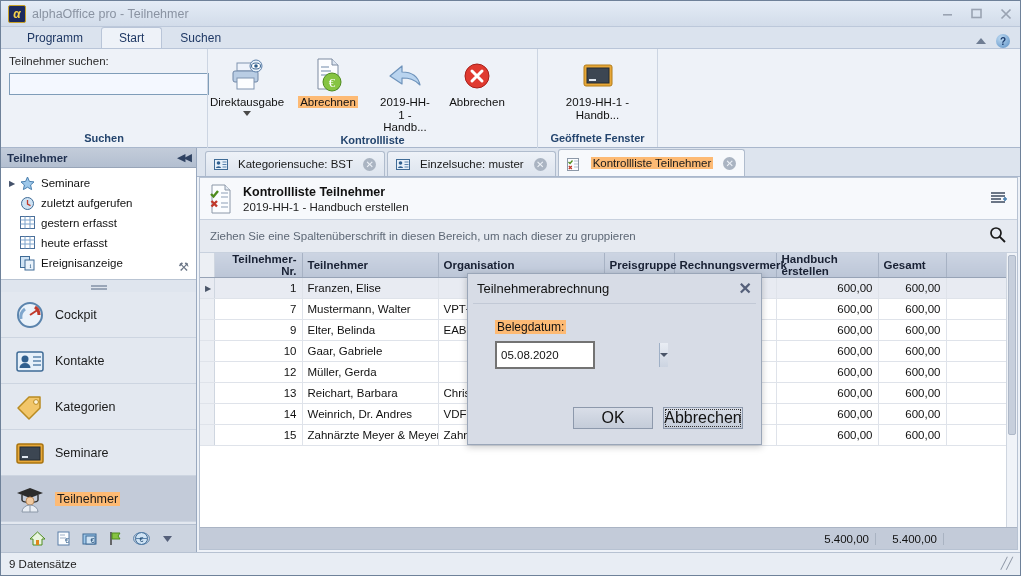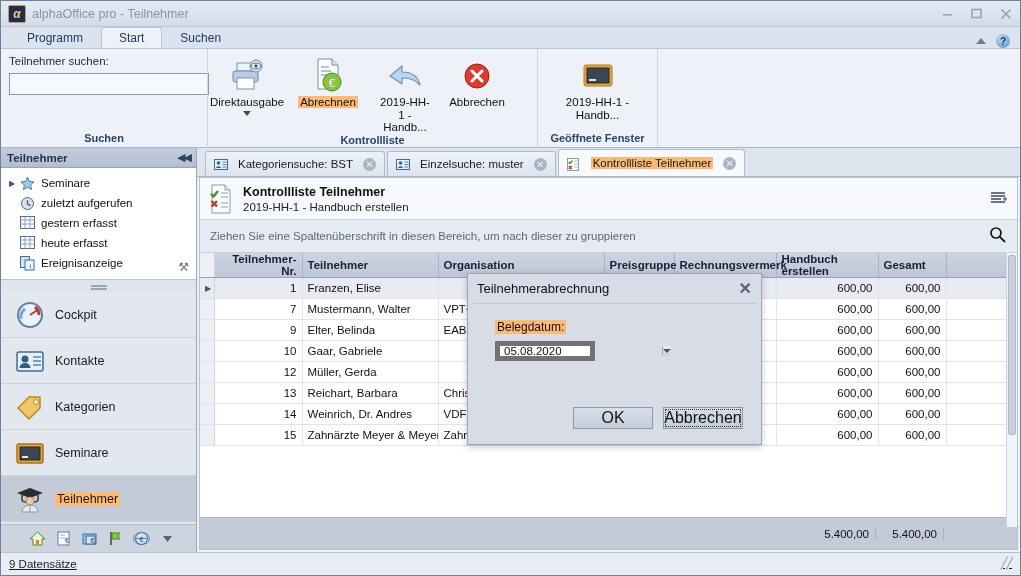--- a/index.html
+++ b/index.html
@@ -139,50 +139,50 @@
       text-align:left; padding:0 5px; }
   thead th.num { text-align:right; }
   tbody td { height:21px; border-right:1px solid #dfe3ea;
       border-bottom:1px solid #dfe3ea; font-size:11.5px;
       padding:0 5px; color:#111; white-space:nowrap; overflow:hidden; }
   tbody td.num { text-align:right; }
   tbody tr.sel td { background:#e8ebf2; }
   .rowind { width:14px; background:#eceff4; border-right:1px solid #cfd6e0;
       text-align:center; color:#4a5568; font-size:8px; }
   .gridfill { flex:1; background:#fff; }
-  .totbar { height:32px; background:#c3cbd9; display:flex;
+  .totbar { height:22px; background:#c3cbd9; display:flex;
       align-items:center; border-top:1px solid #aab4c4; }
   .totbar .cell { text-align:right; font-size:11.5px; color:#111;
       padding-right:6px; border-right:1px solid #a9b3c2; }
 
   .vscroll { position:absolute; right:0; top:0; bottom:22px; width:11px;
       background:#f0f3f8; border-left:1px solid #cfd6e0; }
   .vthumb { position:absolute; left:1px; right:1px; top:2px; height:180px;
       background:#c7cfdc; border:1px solid #aeb8c8; border-radius:2px; }
 
   
   .status { height:22px; background:#e8edf4; border-top:1px solid #b7c2d2;
       display:flex; align-items:center; padding:0 8px;
-      font-size:11.5px; color:#1a1a1a;text-decoration:underline; }
+      font-size:11.5px; color:#1a1a1a; }
   .status .res { margin-left:auto; color:#8b94a3; font-size:11px;
       letter-spacing:-1px; }
 
   
   .modal { position:absolute; left:466px; top:272px; width:295px; height:172px;
       background:#d7dce6; border:1px solid #9aa6b8;
       box-shadow:0 2px 7px rgba(0,0,0,.22); display:flex; flex-direction:column; }
   .m-title { height:29px; display:flex; align-items:center; padding:0 9px;
       font-size:13px; color:#111; }
   .m-title .x { margin-left:auto; font-size:16px; color:#55607a;
       font-weight:bold; line-height:1; }
   .m-body { flex:1; margin:0 5px; background:#d7dce6;
       border-top:1px solid #c2c9d6; padding:16px 0 0 22px; }
   .m-lbl { font-size:12px; color:#111; margin-bottom:7px; display:inline-block; }
-  .combo { width:100px; height:20px; display:flex;
-      border:5px solid #737373; background:#fff; }
+  .combo { width:100px; height:28px; display:flex;
+      border:2px solid #737373; background:#fff; }
   .combo input { flex:1; border:none; outline:none; background:transparent;
       font-family:inherit; font-size:11.5px; padding:0 4px; color:#111; }
   .combo .cbtn { width:16px; background:linear-gradient(#e9edf4,#ccd4e1);
       border-left:1px solid #9fb0c6; display:flex;
       align-items:center; justify-content:center; }
   .combo .cbtn i { width:0;height:0;border-left:4px solid transparent;
       border-right:4px solid transparent;border-top:4px solid #4a5568; }
   .m-foot { height:44px; display:flex; align-items:center;
       justify-content:flex-end; gap:10px; padding:0 18px 8px 0; }
   .mbtn { min-width:80px; height:22px; font-size:16px; color:#111;

